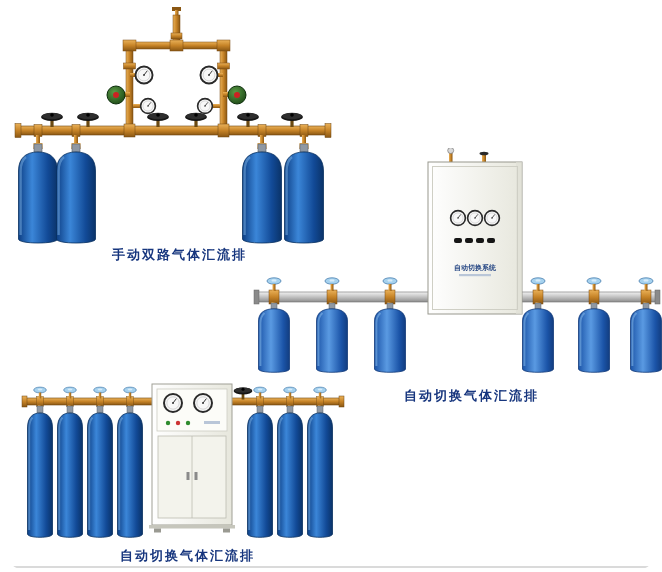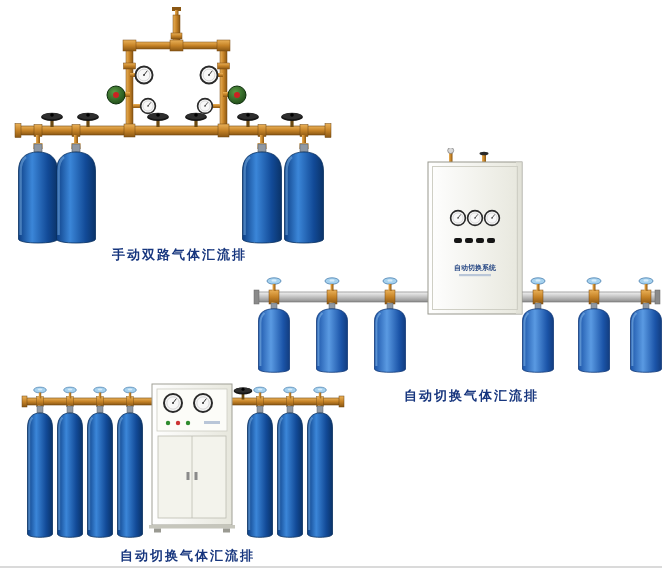--- a/index.html
+++ b/index.html
@@ -1,17 +1,17 @@
 <!DOCTYPE html>
 <html><head>
 <meta charset="utf-8">
 <style>
   html,body{margin:0;padding:0;}
   body{font-family:"Liberation Sans", sans-serif; background:#fff;}
-  #canvas{position:relative; width:662px; height:572px; background:#ffffff; overflow:hidden;}
+  #canvas{position:relative; width:662px; height:572px; background:#ffffff; overflow:hidden;border-radius:32px;}
   .product{position:absolute; margin:0; padding:0;}
   .caption{
     position:absolute;
     font-size:13px;
     font-weight:bold;
     letter-spacing:2px;
     color:#17367e;
     white-space:nowrap;
   }
   .footer-rule{position:absolute; left:0; width:662px; height:2px; background:#dadada;}

